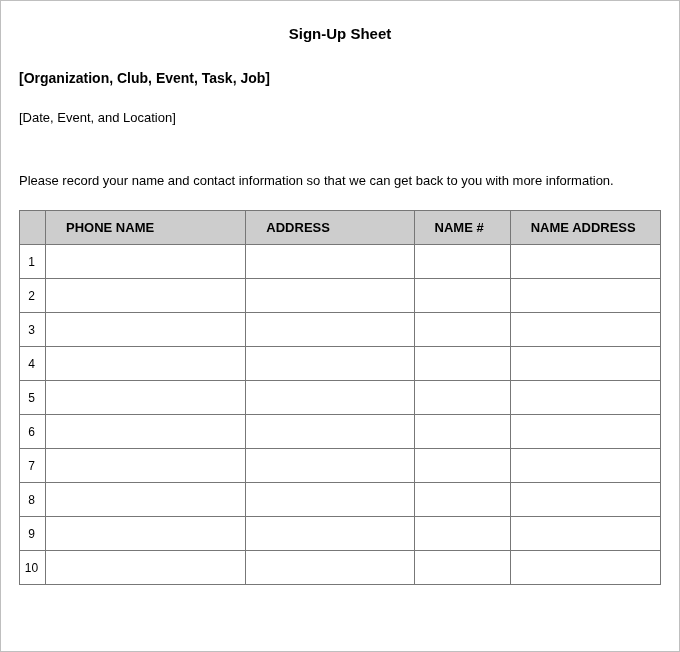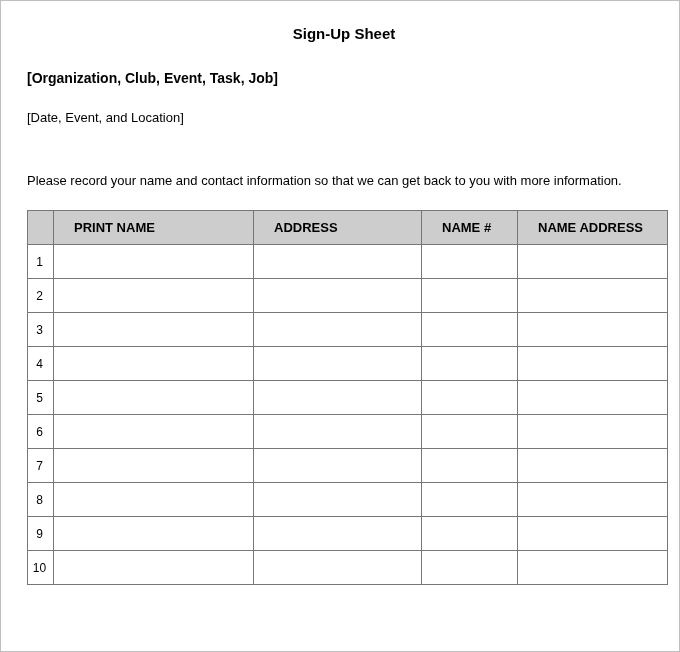--- a/index.html
+++ b/index.html
@@ -8,21 +8,21 @@
     padding: 0;
     background: #fff;
     font-family: Arial, Helvetica, sans-serif;
     font-size: 13px;
     color: #000;
   }
   .page {
     width: 680px;
     height: 652px;
     border: 1px solid #bfbfbf;
-    padding: 18px 18px 18px 26px;
+    padding: 18px 18px 18px 18px;
     position: relative;
   }
   .title {
     text-align: center;
     font-weight: bold;
     font-size: 15px;
     margin-top: 6px;
     margin-bottom: 28px;
   }
   .org {
@@ -91,21 +91,21 @@
     <colgroup>
       <col class="c-num">
         <col class="c-name">
         <col class="c-addr">
         <col class="c-phone">
         <col class="c-email">
     </colgroup>
     <thead>
       <tr>
         <th class="numcol"></th>
-        <th>PRINT NAME</th>
+        <th>PHONE NAME</th>
         <th>ADDRESS</th>
         <th>NAME #</th>
         <th>NAME ADDRESS</th>
       </tr>
     </thead>
     <tbody>
       <tr>
         <td class="num">1</td>
         <td></td>
         <td></td>

